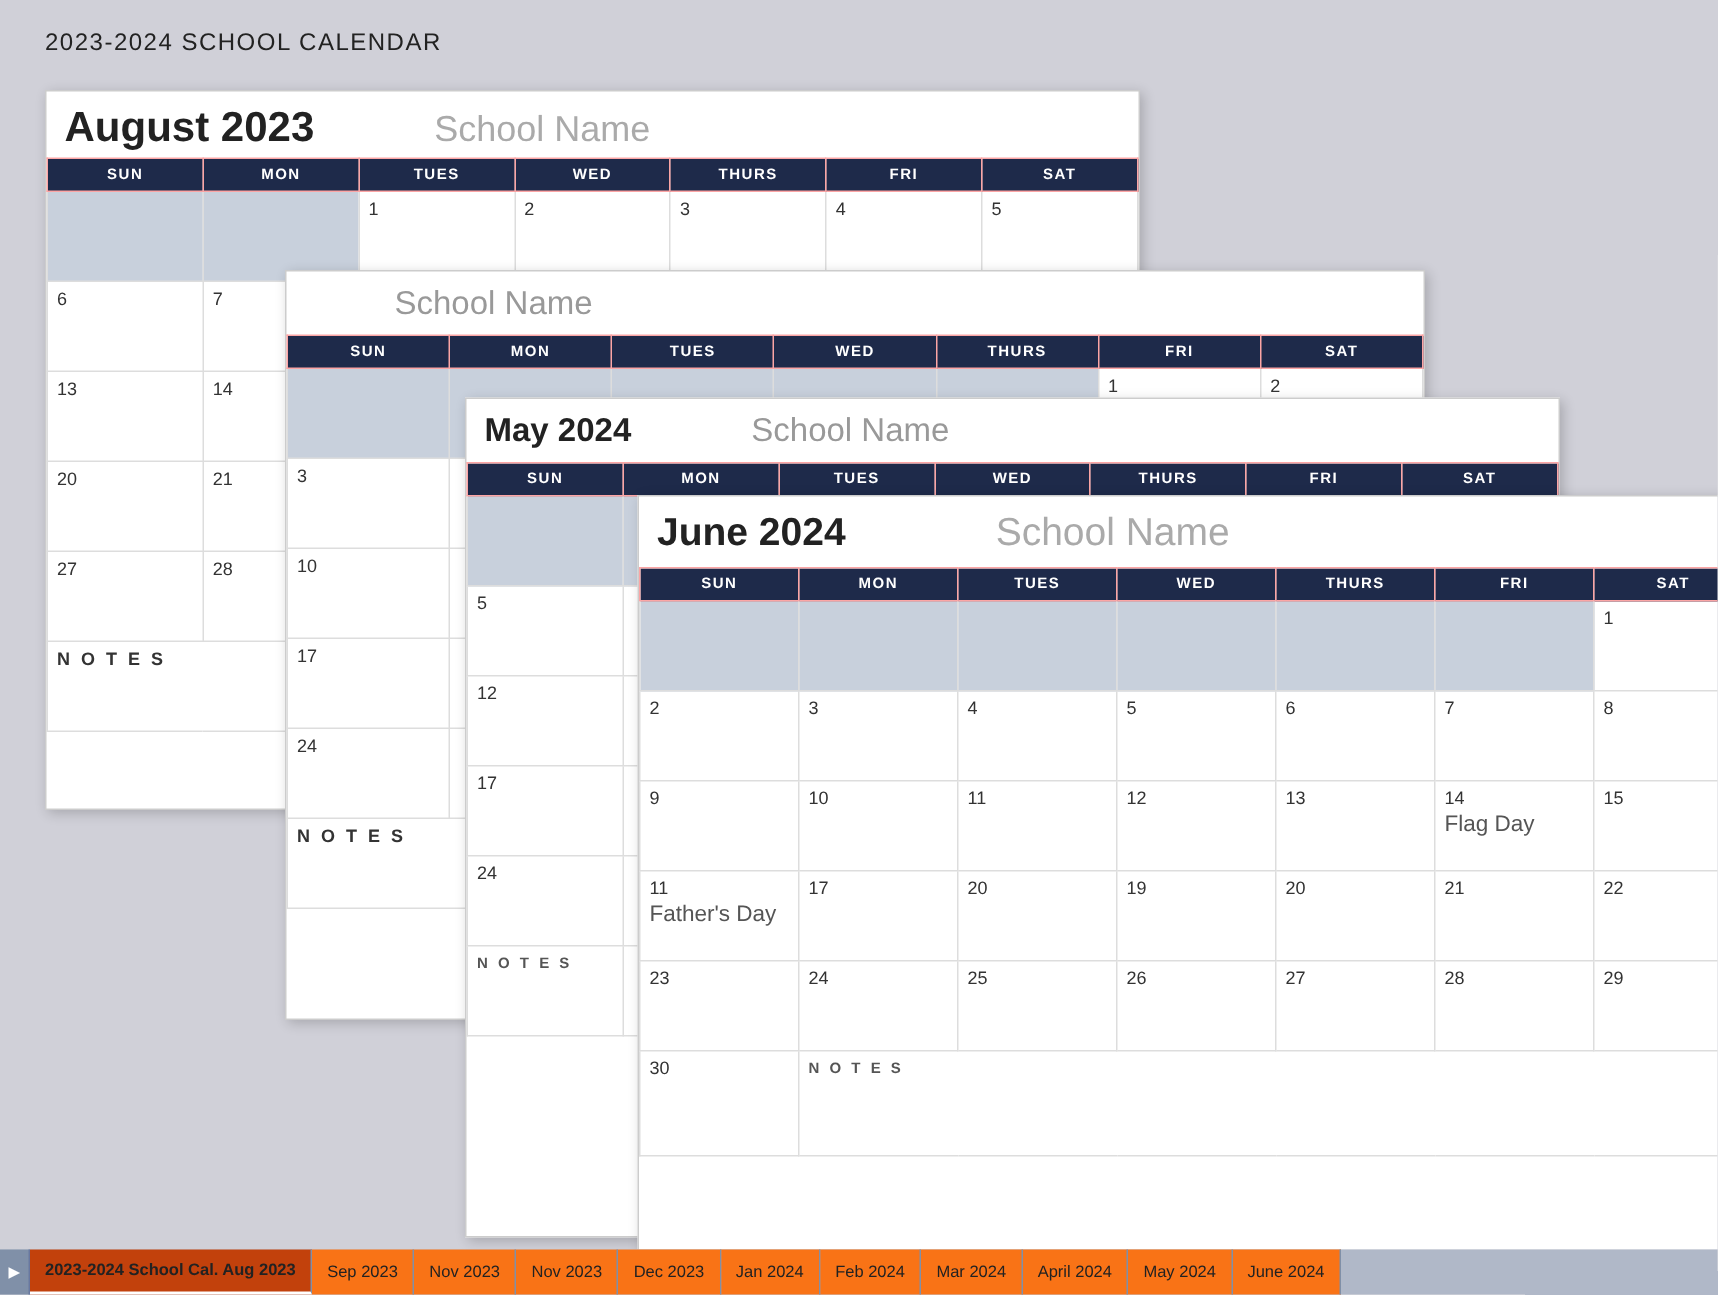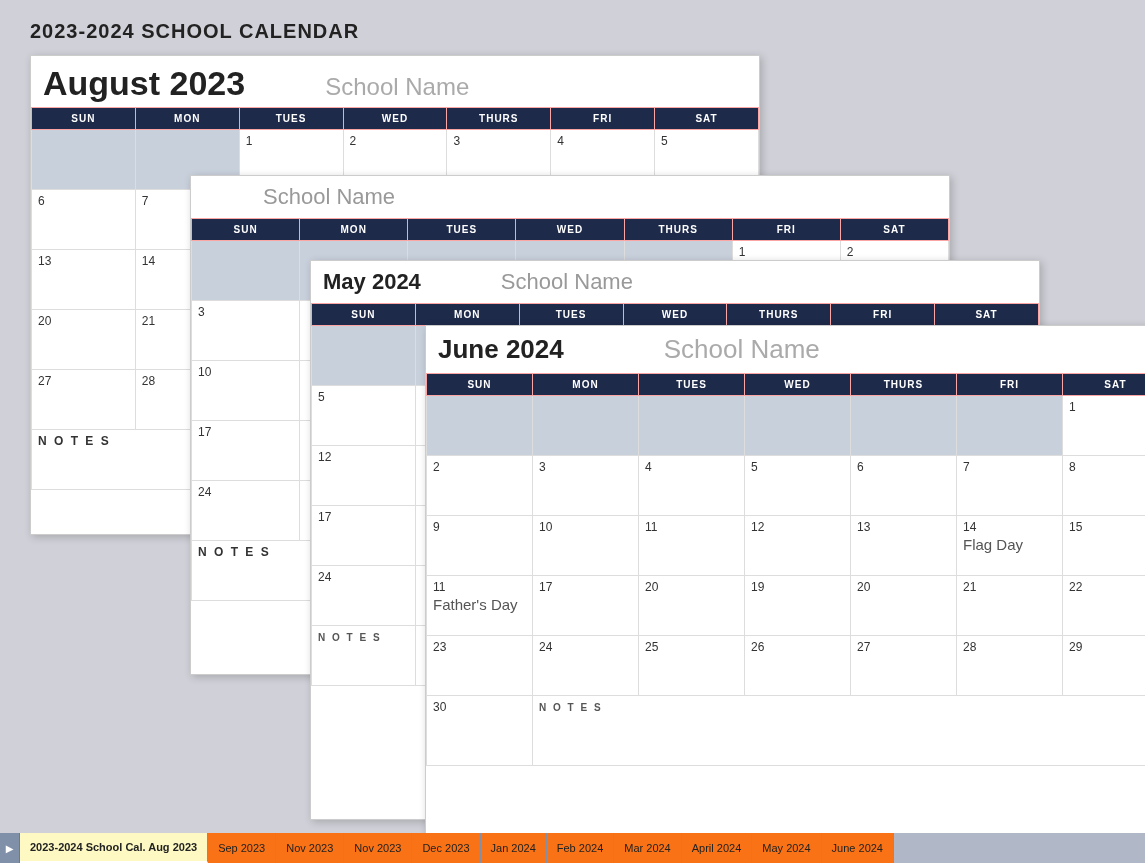--- a/index.html
+++ b/index.html
@@ -19,24 +19,24 @@
       left: 0;
       right: 0;
       bottom: 30px;
       background: #d0d0d8;
       padding: 20px 30px;
       overflow: hidden;
     }
 
     
     .page-title {
-      font-size: 20px;
-      font-weight: bold;
+      font-size: 16px;
+      font-weight: normal;
       color: #222;
-      margin-bottom: 12px;
+      margin-bottom: 22px;
       letter-spacing: 1px;
     }
 
     
     .calendar-stack {
       position: relative;
       width: 100%;
       height: 780px;
     }
 
@@ -157,21 +157,21 @@
       height: 70px;
     }
 
     
     .aug-header-row {
       display: flex;
       align-items: baseline;
       padding: 8px 12px 4px;
     }
     .aug-month {
-      font-size: 34px;
+      font-size: 28px;
       font-weight: bold;
       color: #222;
     }
     .aug-school {
       font-size: 24px;
       color: #aaa;
       margin-left: 80px;
     }
 
     
@@ -205,21 +205,21 @@
       padding: 0 10px;
       font-size: 11px;
       color: #222;
       border-right: 1px solid #8090a8;
       cursor: pointer;
       white-space: nowrap;
       background: #f97316;
     }
 
     .tab-item.active {
-      background: #fef9c3;
+      background: #c2410c;
       border-bottom: 2px solid white;
       font-weight: bold;
     }
   </style>
 </head>
 <body>
 
 <div class="main-area">
   <div class="page-title">2023-2024 SCHOOL CALENDAR</div>
 

